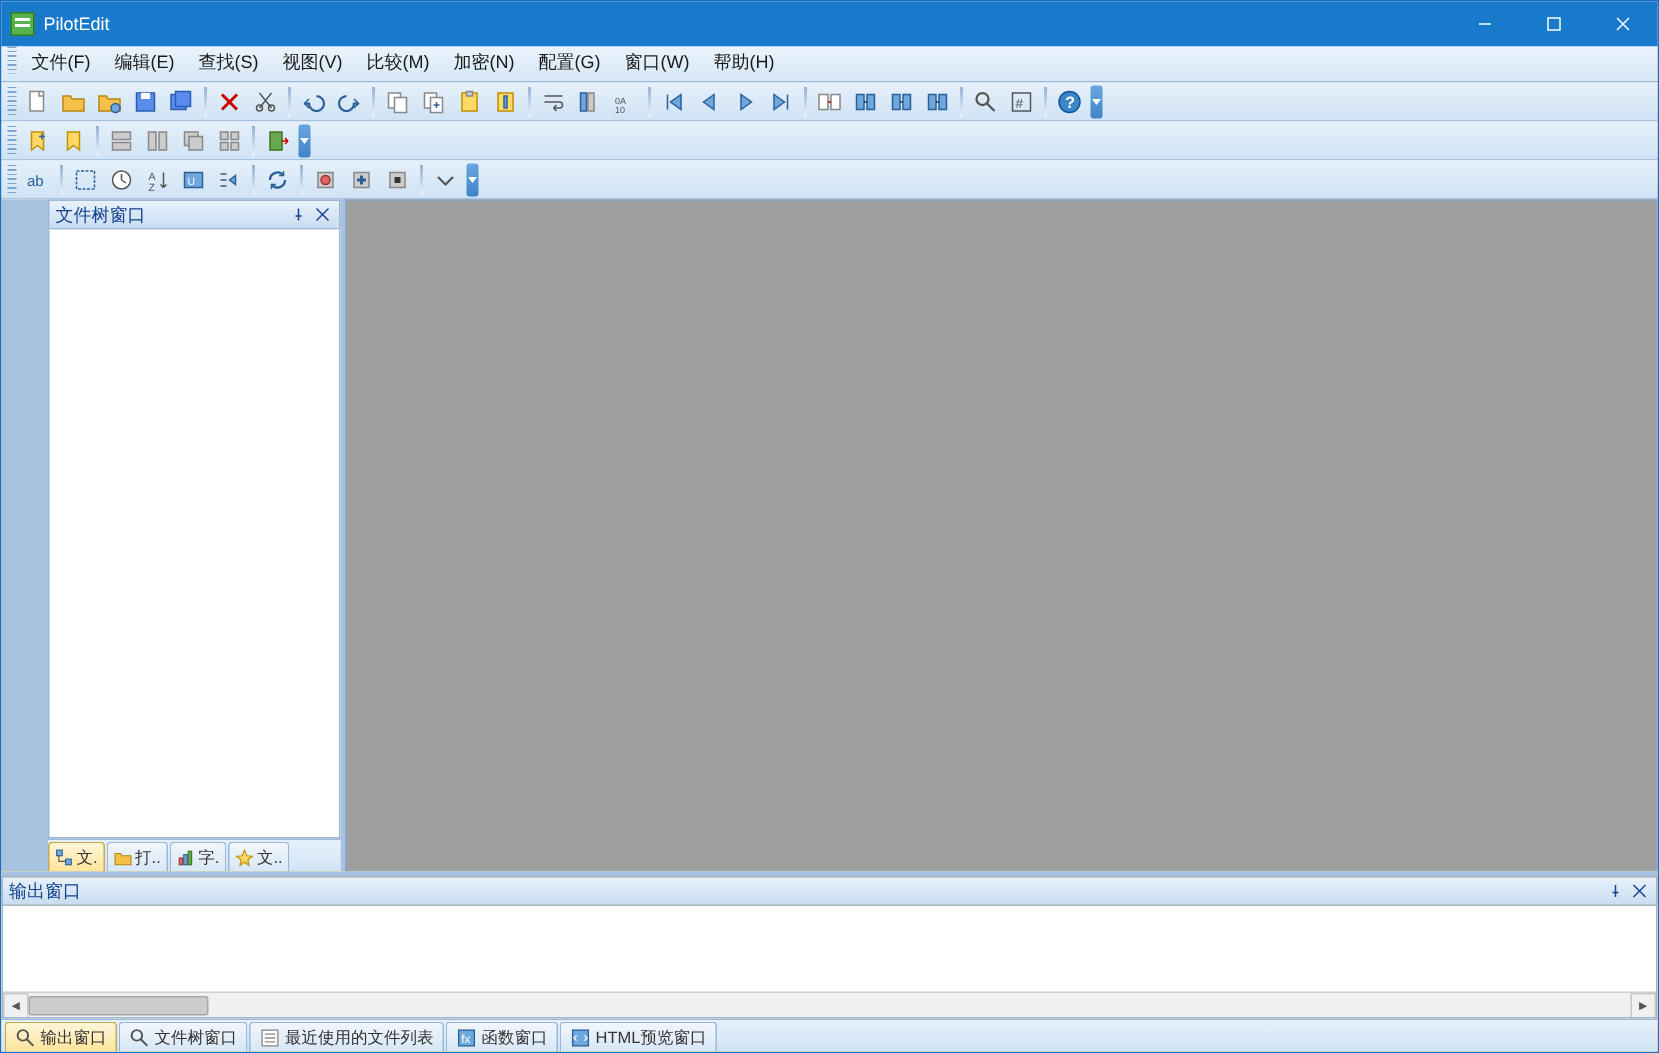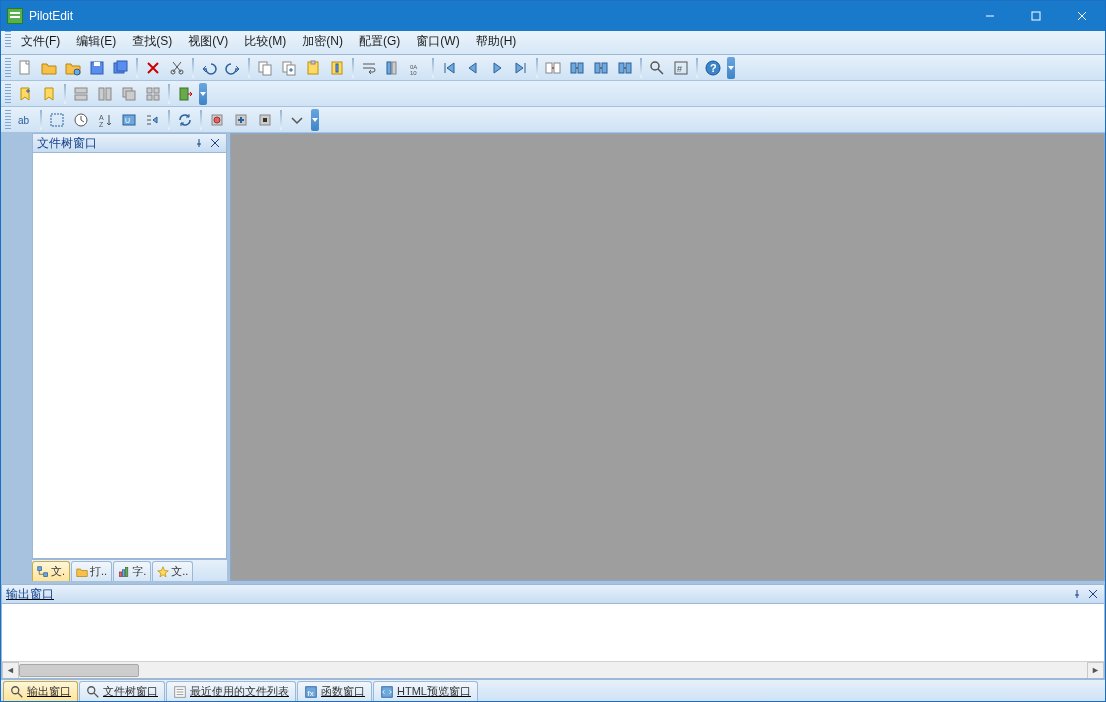--- a/index.html
+++ b/index.html
@@ -38,21 +38,21 @@
 .panel-header svg { width:10px; height:10px; stroke:#15428b; stroke-width:1; fill:none; }
 .tree-body { flex:1; background:#fff; border:1px solid #9db8d6; border-top:none; }
 .left-tabs { height: 22px; background: linear-gradient(#e6f0fa,#cfe3f5); border-top:1px solid #9db8d6; display:flex; align-items:flex-end; font-size:11px; overflow:hidden; }
 .ltab { height: 20px; padding: 0 4px; margin-right: 1px; background: linear-gradient(#fdf6d9,#ffe49a); border:1px solid #c9a94a; border-bottom:none; border-radius: 3px 3px 0 0; display:flex; align-items:center; gap:2px; white-space:nowrap; color:#333; }
 .ltab .ico { width:12px; height:12px; }
 .ltab.inactive { background: linear-gradient(#f1f6fc,#d7e7f6); border-color:#9db8d6; }
 
 .editor { flex: 1; background: #9e9e9e; border: 1px solid #8aa9c9; }
 
 
-.output-panel { display:flex; flex-direction:column; border-top: 3px solid #a7c2df; background:#fde047; height: 120px; text-decoration: underline; }
+.output-panel { display:flex; flex-direction:column; border-top: 3px solid #a7c2df; background:#fde047; height: 120px; }
 .output-body { flex:1; background:#fff; border:1px solid #9db8d6; border-top:none; position:relative; overflow:hidden; }
 .hscroll { position:absolute; left:0; right:0; bottom:0; height:17px; background:#f0f0f0; border-top:1px solid #d0d0d0; display:flex; align-items:center; }
 .hscroll .arrow { width:17px; height:17px; background:#f0f0f0; border:1px solid #c8c8c8; display:flex; align-items:center; justify-content:center; font-size:9px; color:#555; }
 .hscroll .track { flex:1; height:17px; position:relative; }
 .hscroll .thumb { position:absolute; left:0; top:2px; width:120px; height:13px; background:#cdcdcd; border:1px solid #a8a8a8; border-radius:2px; }
 
 .bottom-tabs { height: 22px; background: linear-gradient(#e6f0fa,#cfe3f5); border-top:1px solid #9db8d6; display:flex; align-items:flex-end; font-size:11px; padding-left:2px; overflow:hidden; }
 .btab { height: 20px; padding: 0 6px; margin-right: 1px; background: linear-gradient(#f1f6fc,#d7e7f6); border:1px solid #9db8d6; border-bottom:none; border-radius: 3px 3px 0 0; display:flex; align-items:center; gap:3px; white-space:nowrap; color:#333; }
 .btab.active { background: linear-gradient(#fdf6d9,#ffe49a); border-color:#c9a94a; }
 .btab .ico { width:14px; height:14px; }

